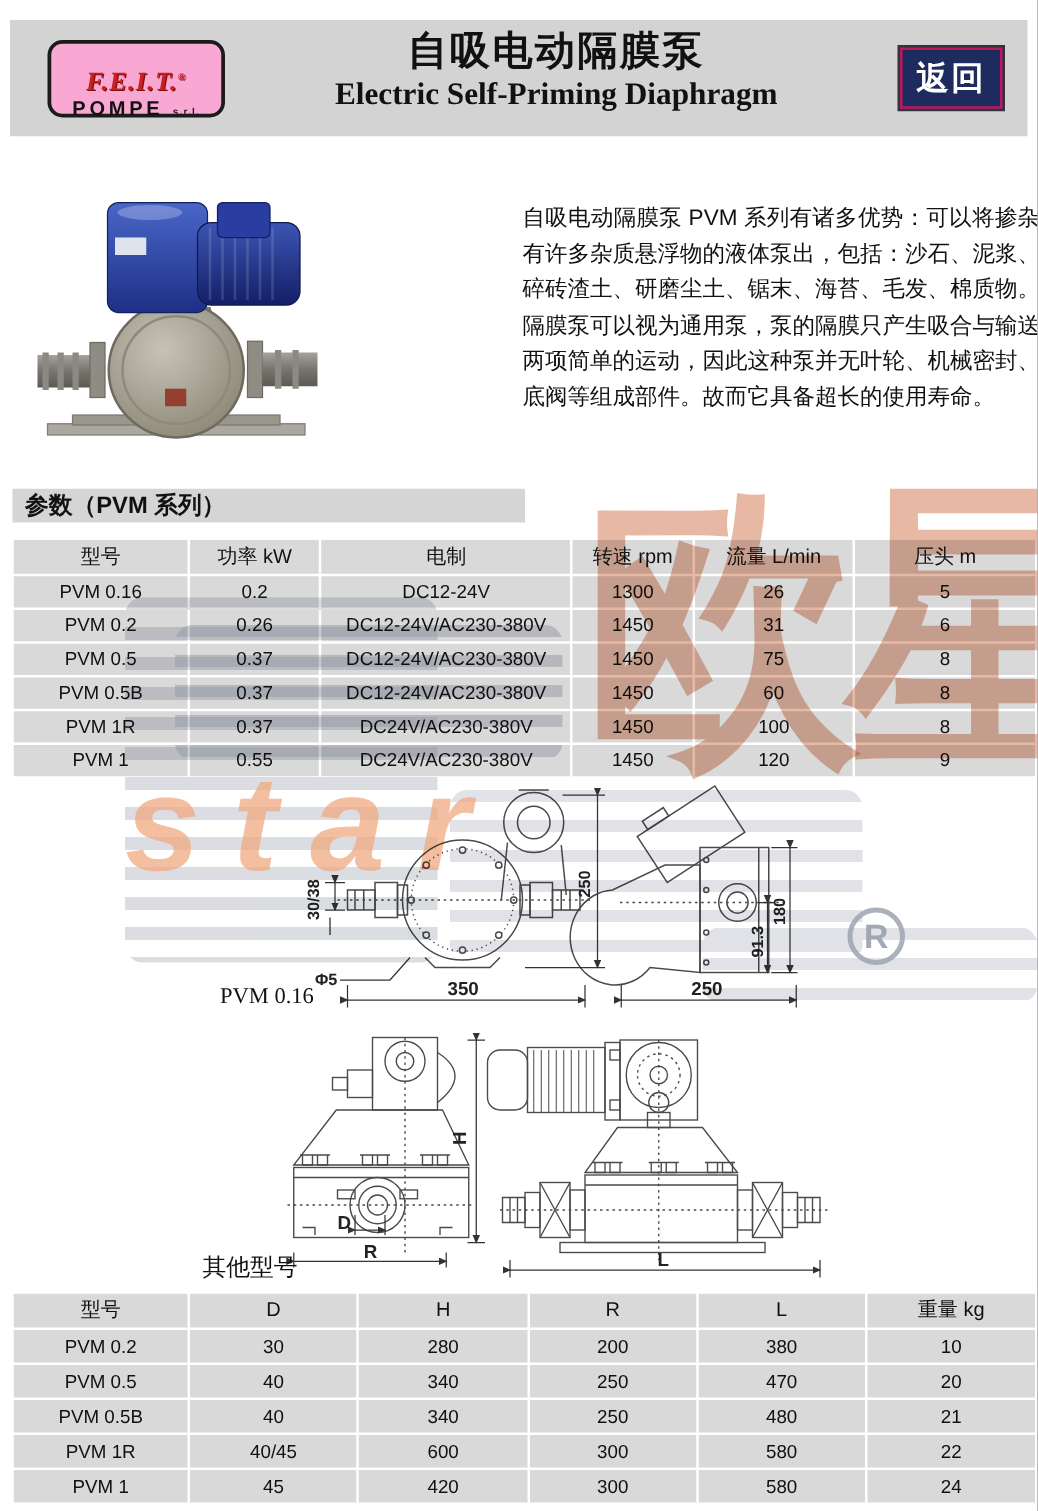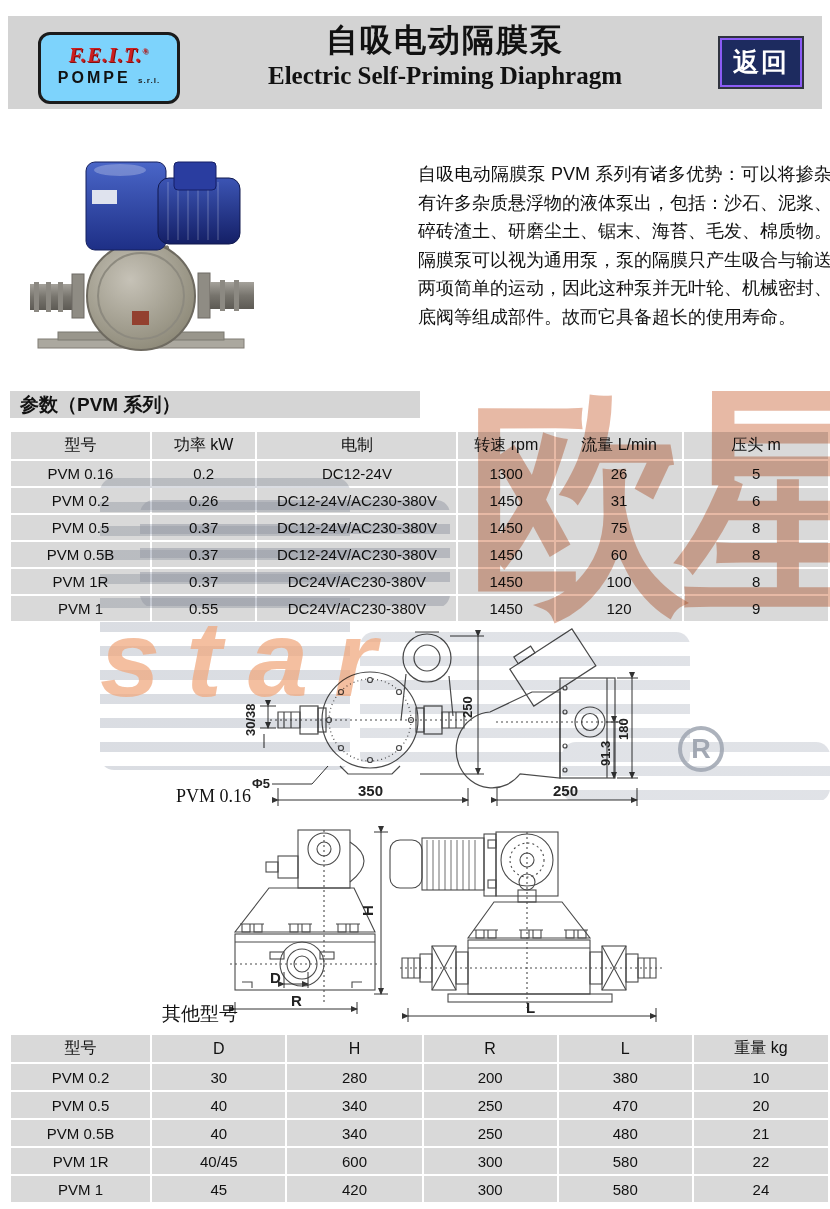--- a/index.html
+++ b/index.html
@@ -5,37 +5,37 @@
   * { margin:0; padding:0; box-sizing:border-box; }
   html,body { background:#888; }
   .page {
     position:relative; width:830px; height:1209px; margin:0 auto;
     background:#ffffff; overflow:hidden;
     font-family:"Liberation Sans","DejaVu Sans",sans-serif; color:#111;
   }
   
   .header { position:absolute; left:8px; top:16px; width:814px; height:93px; background:#d3d3d3; }
   .logo {
-    position:absolute; left:30px; top:16px; width:142px; height:72px;
-    background:#7dd3fc; border:3px solid #1b1b1b; border-radius:12px; text-align:center; padding-top:5px;
+    position:absolute; left:30px; top:16px; width:142px; height:62px;
+    background:#f9a8d4; border:3px solid #1b1b1b; border-radius:12px; text-align:center; padding-top:15px;
   }
   .logo-feit {
     font-family:"Liberation Serif","DejaVu Serif",serif; font-weight:bold; font-style:italic;
     color:#cc1f1f; font-size:21px; letter-spacing:1px; line-height:24px;
     text-shadow:1px 1px 0 #7e0f0f;
   }
   .logo-feit sup { font-size:8px; color:#cc1f1f; }
   .logo-pompe { font-weight:bold; font-size:16px; letter-spacing:3px; color:#111; line-height:22px; }
   .logo-pompe .srl { font-size:8px; letter-spacing:1px; font-weight:bold; color:#222; }
   .header-center { position:absolute; left:190px; right:130px; top:3px; text-align:center; }
   .title-zh { font-size:32px; font-weight:bold; letter-spacing:2px; line-height:42px; }
   .title-en { font-family:"Liberation Serif","DejaVu Serif",serif; font-weight:bold; font-size:25px; line-height:30px; }
   .back-btn {
     position:absolute; right:20px; top:22px; width:82px; height:49px;
-    background:#1d2b5f; border:2px solid #8b5cf6; box-shadow:0 0 0 2px #30343f;
+    background:#1d2b5f; border:2px solid #be185d; box-shadow:0 0 0 2px #30343f;
     color:#fff; font-size:26px; font-weight:bold; letter-spacing:2px;
     display:flex; align-items:center; justify-content:center; cursor:pointer;
   }
   
   .photo { position:absolute; left:28px; top:146px; }
   
   .tech-bar {
     position:absolute; left:418px; top:130px; width:404px; height:26px;
     background:#d5d5d5; font-size:19px; font-weight:bold; line-height:26px; padding-left:8px;
   }

